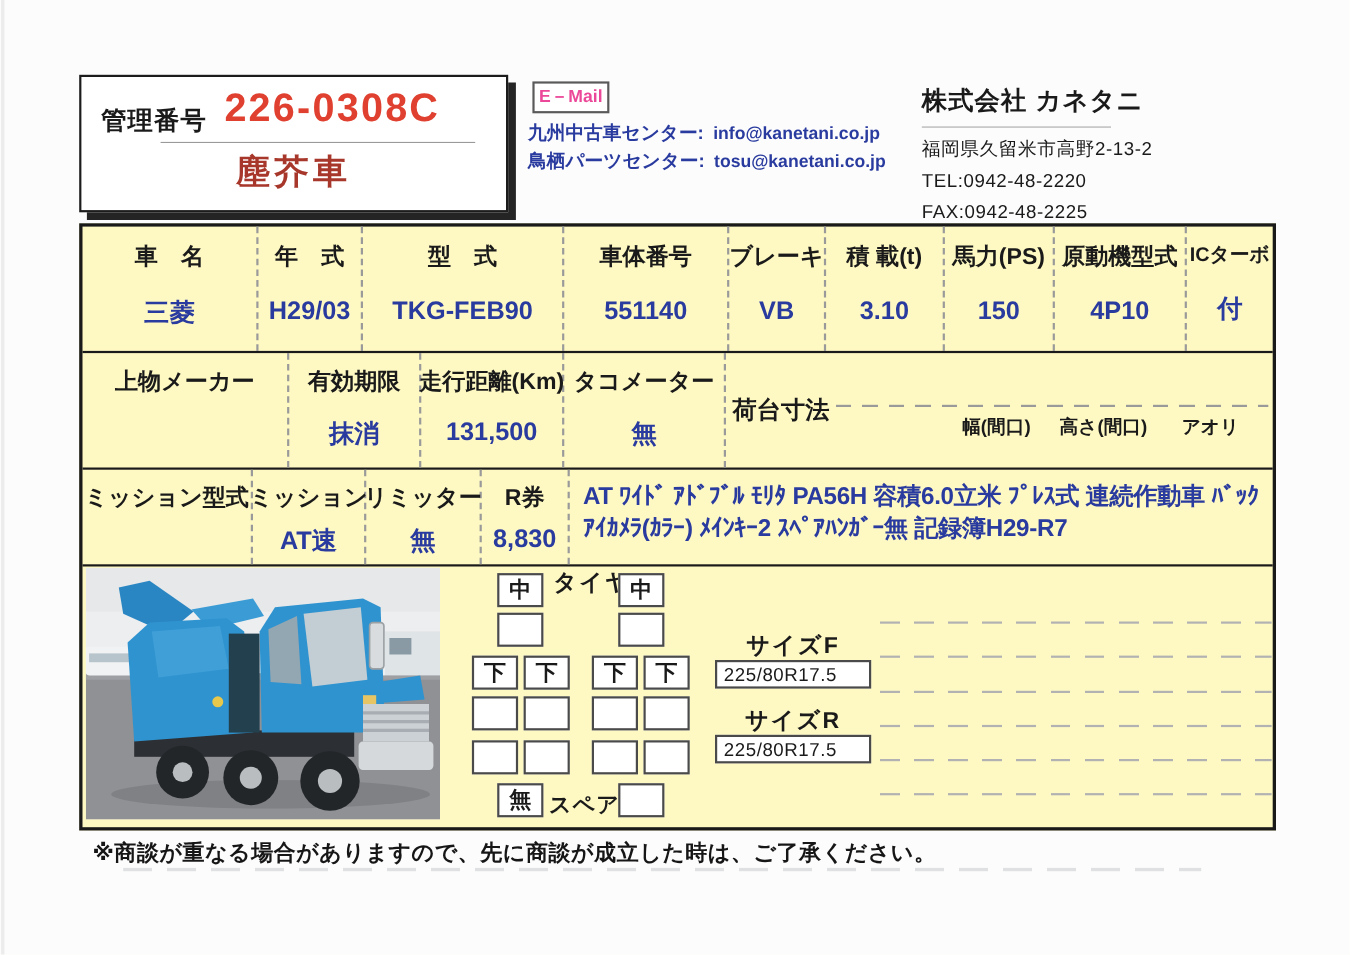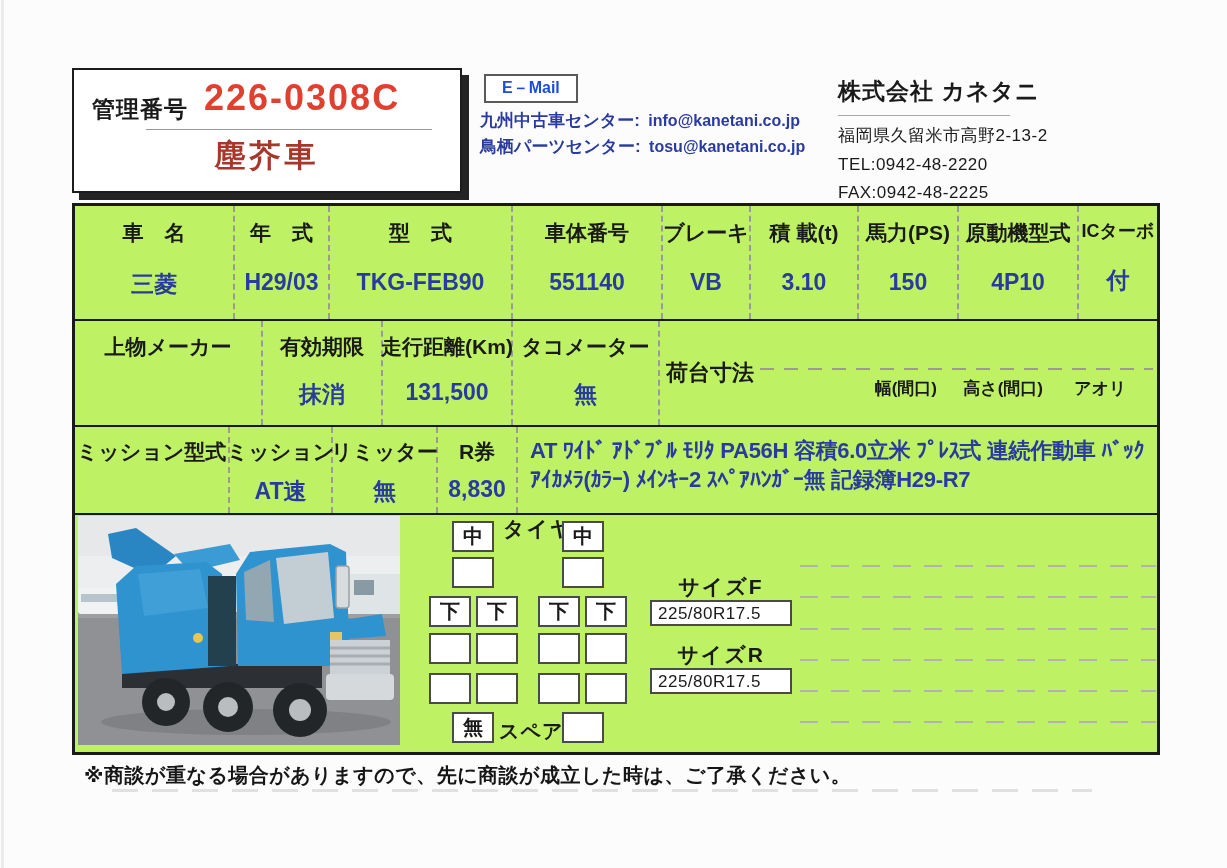--- a/index.html
+++ b/index.html
@@ -12,36 +12,36 @@
   .mgmt-box { position:absolute; left:72px; top:68px; width:390px; height:125px;
     background:#fff; border:2px solid #1c1c1c; box-shadow:7px 7px 0 0 #242424; }
   .mgmt-top { display:flex; align-items:flex-start; padding:10px 0 0 18px; gap:16px; }
   .mgmt-label { font-size:23px; font-weight:bold; margin-top:14px; letter-spacing:1px; }
   .mgmt-number { font-size:36px; font-weight:bold; color:#e0402f; line-height:1; letter-spacing:2px; }
   .mgmt-divider { height:1px; background:#9a9a9a; margin:4px 28px 0 72px; }
   .mgmt-type { text-align:center; font-size:31px; font-weight:bold; color:#a8372b; margin-top:5px; letter-spacing:4px; }
 
   
   .email-block { position:absolute; left:480px; top:74px; width:350px; }
-  .email-tag { display:inline-block; border:2px solid #5a5a5a; padding:2px 16px; font-size:16px;
-    font-weight:bold; color:#1d4ed8; background:#fff; margin-left:4px; }
+  .email-tag { display:inline-block; border:2px solid #5a5a5a; padding:2px 4px; font-size:16px;
+    font-weight:bold; color:#ec4899; background:#fff; margin-left:4px; }
   .email-lines { margin-top:6px; display:flex; flex-direction:column; gap:3px; }
   .email-line { font-weight:bold; color:#2a3b9f; white-space:nowrap; }
   .email-line .c-name { font-size:17px; }
   .email-line .c-addr { font-size:16px; margin-left:4px; }
 
   
   .company-block { position:absolute; left:838px; top:76px; width:330px; }
   .company-name { font-size:23px; font-weight:bold; letter-spacing:1px; padding-bottom:8px;
     border-bottom:1px solid #a8a8a8; width:172px; white-space:nowrap; }
   .company-line { font-size:17px; margin-top:8px; letter-spacing:0.5px; }
 
   
   .spec-table { position:absolute; left:72px; top:203px; width:1088px; height:552px;
-    border:3px solid #1a1a1a; background:#bef264; display:flex; flex-direction:column; }
+    border:3px solid #1a1a1a; background:#fef9c3; display:flex; flex-direction:column; }
   .spec-row { display:flex; border-bottom:2px solid #1a1a1a; }
   .row1 { height:115px; } .row2 { height:106px; } .row3 { height:88px; }
   .cell { position:relative; border-right:2px dashed #9a9a9a; display:flex; flex-direction:column; align-items:center; }
   .cell:last-child { border-right:none; }
   .cell-label { font-size:21px; font-weight:bold; margin-top:13px; white-space:nowrap; }
   .cell-label.small { font-size:18px; }
   .cell-value { font-size:23px; font-weight:bold; color:#2a3b9f; white-space:nowrap; }
   .row1 .cell-value { margin-top:22px; }
   .row2 .cell-label { margin-top:12px; }
   .row2 .cell-value { margin-top:18px; }

